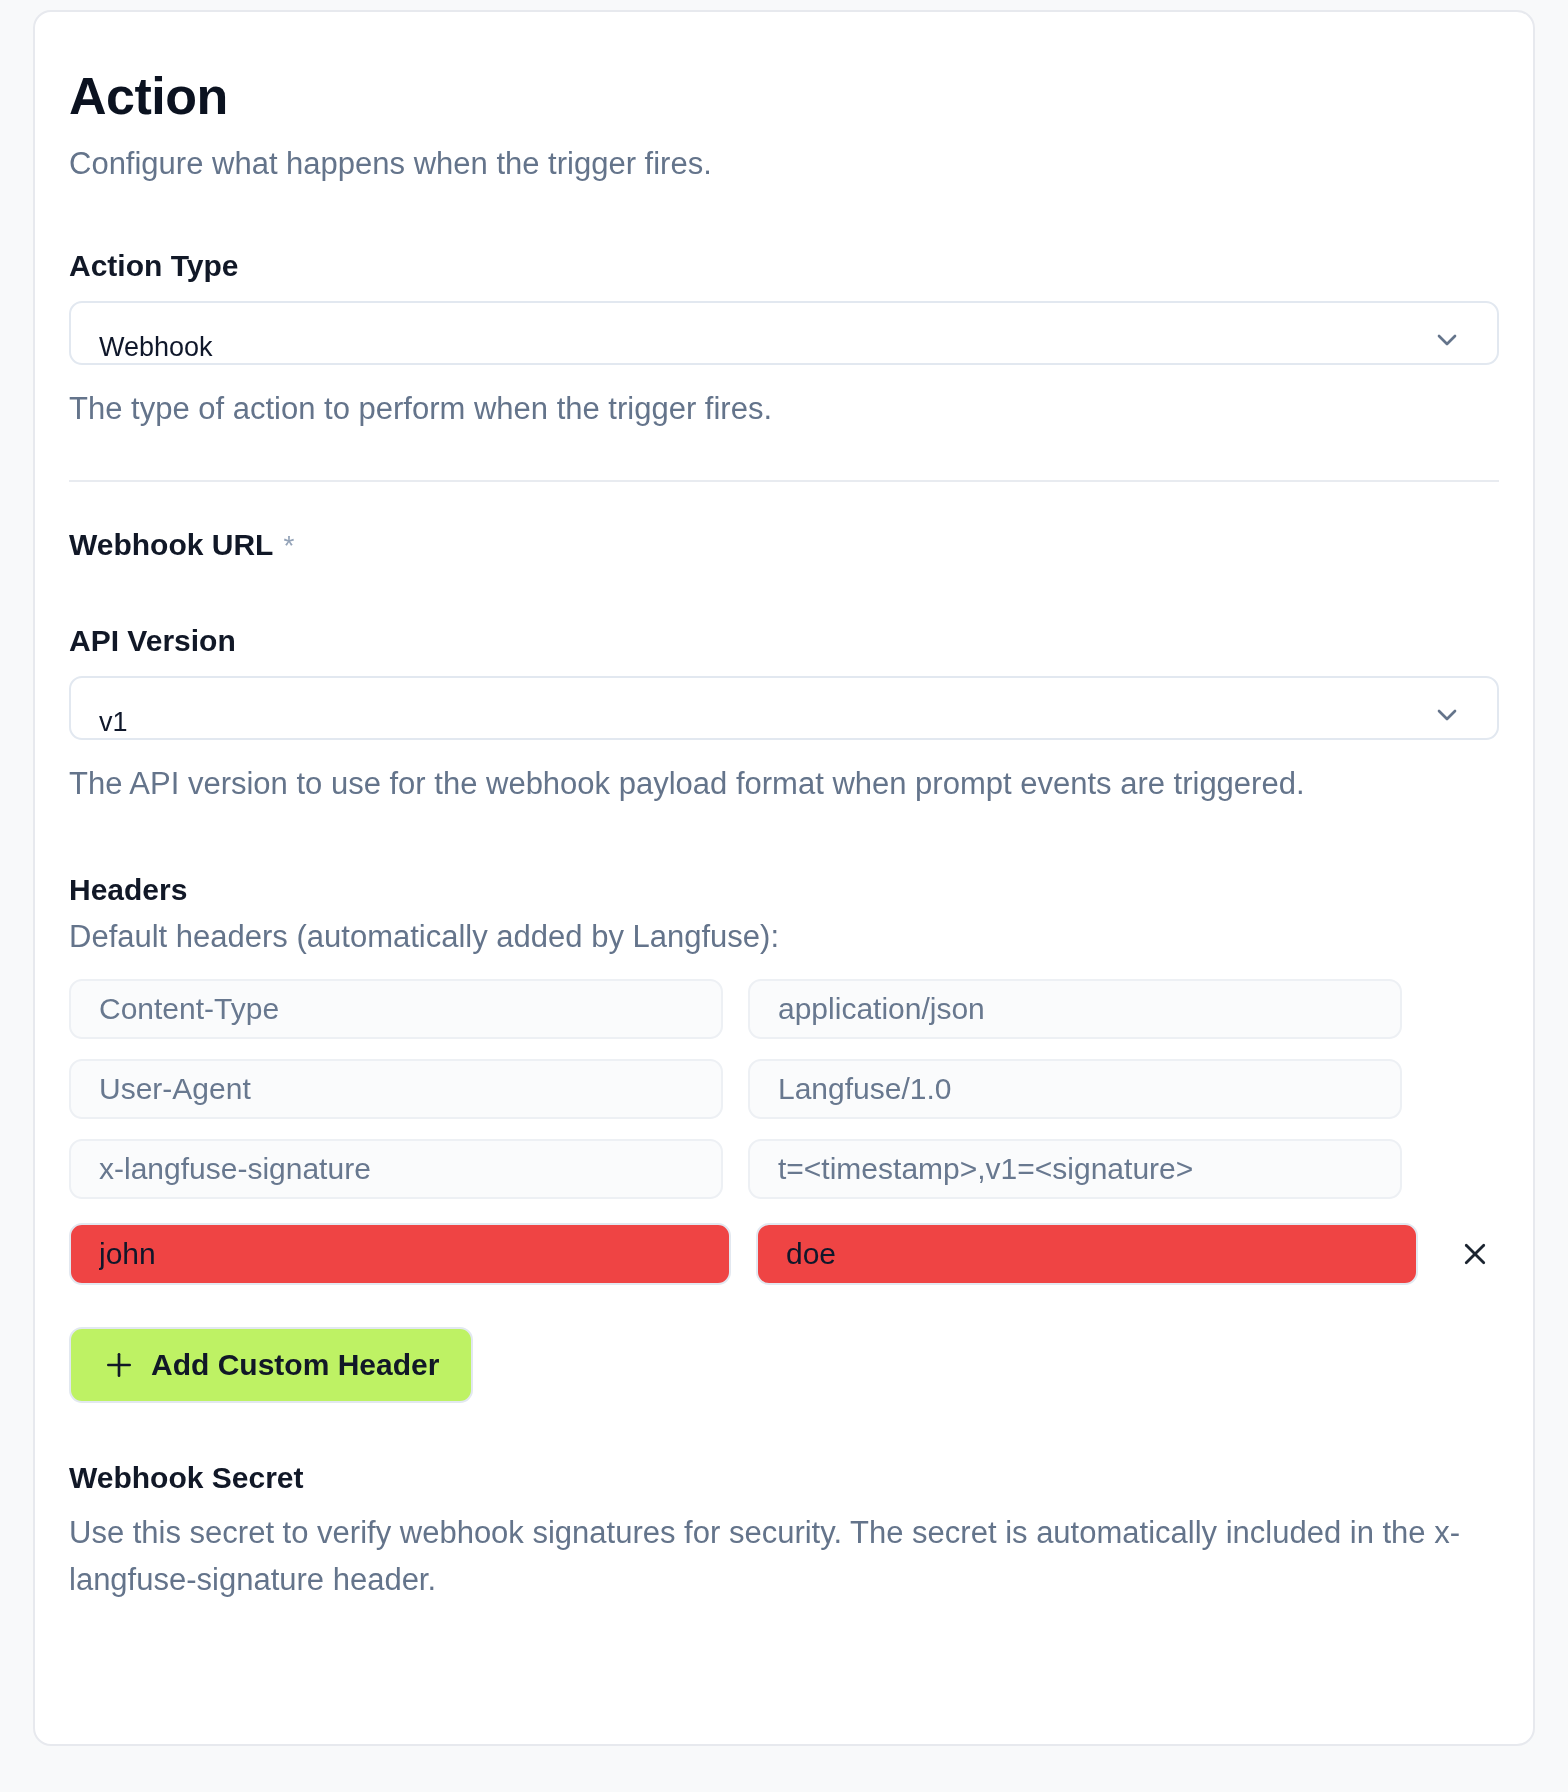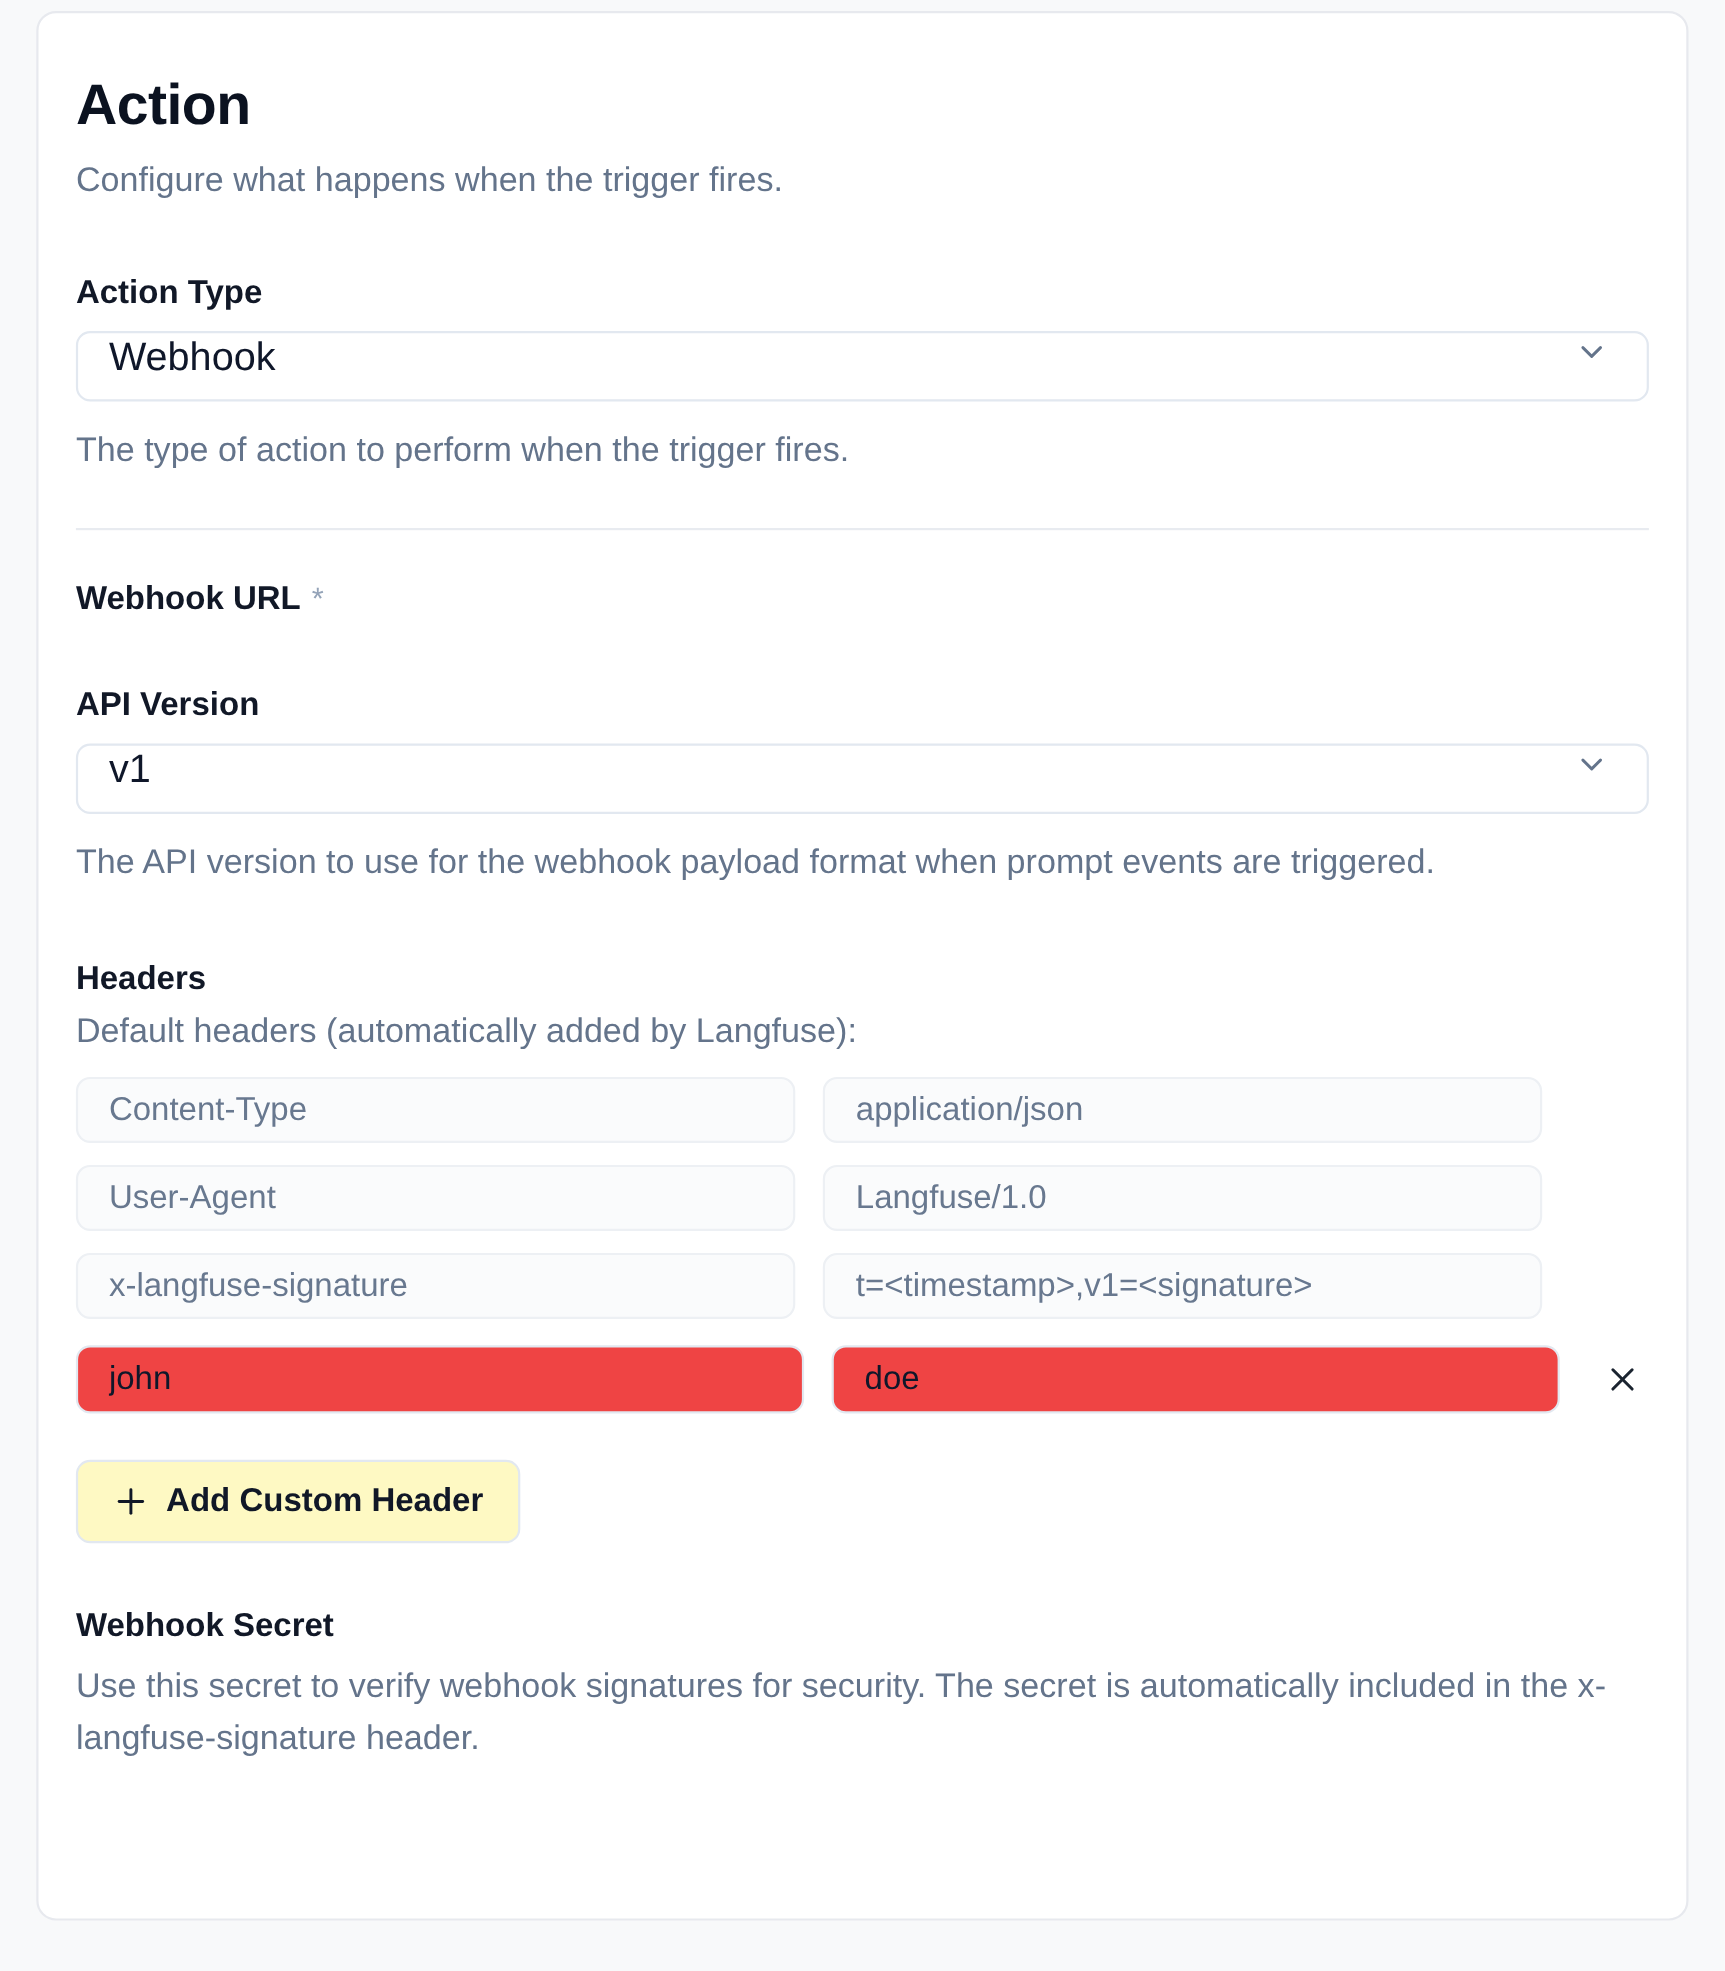--- a/index.html
+++ b/index.html
@@ -37,22 +37,22 @@
   }
   .mt-section{margin-top:62px;}
   .mt-lg{margin-top:66px;}
   .req{color:#94a3b8;font-weight:500;margin-left:10px;font-size:28px;}
   .help{
     font-size:31px;color:var(--muted);line-height:1.52;margin-top:20px;max-width:1430px;
   }
   .select,.text-input{
     margin-top:18px;height:64px;width:100%;
     border:2px solid var(--input-border);border-radius:13px;background:#fff;
-    display:flex;align-items:flex-start;justify-content:space-between;
-    padding:0 28px;font-size:36px;color:var(--input-text);
+    display:flex;align-items:flex-end;justify-content:space-between;
+    padding:0 28px;font-size:27px;color:var(--input-text);
   }
   .select{cursor:pointer;}
   .select .chev{flex:0 0 auto;color:var(--icon);margin-right:6px;}
   input{
     font-family:"Liberation Sans","DejaVu Sans",sans-serif;
     font-size:30px;color:var(--input-text);outline:none;
   }
   input.text-input{display:block;}
   input::placeholder{color:var(--placeholder);opacity:1;}
   .divider{height:2px;background:var(--divider);margin-top:48px;border:none;width:100%;}
@@ -72,21 +72,21 @@
     border:2px solid var(--input-border);background:#ef4444;color:var(--input-text);
   }
   .remove-btn{
     flex:0 0 48px;height:62px;display:flex;align-items:center;justify-content:center;
     background:transparent;border:none;cursor:pointer;color:var(--dark-icon);padding:0;
     margin-left:8px;
   }
   .add-btn{
     margin-top:42px;display:inline-flex;align-items:center;gap:16px;
     height:76px;padding:0 32px;border:2px solid var(--input-border);
-    border-radius:13px;background:#fef9c3;cursor:pointer;
+    border-radius:13px;background:#bef264;cursor:pointer;
     font-size:30px;font-weight:600;color:var(--label);
     font-family:"Liberation Sans","DejaVu Sans",sans-serif;
   }
   .add-btn .plus{color:var(--label);display:flex;}
   .secret-desc{font-size:31px;color:var(--muted);line-height:1.52;margin-top:14px;max-width:1430px;}
 </style>
 </head>
 <body>
 
 <div class="card">

